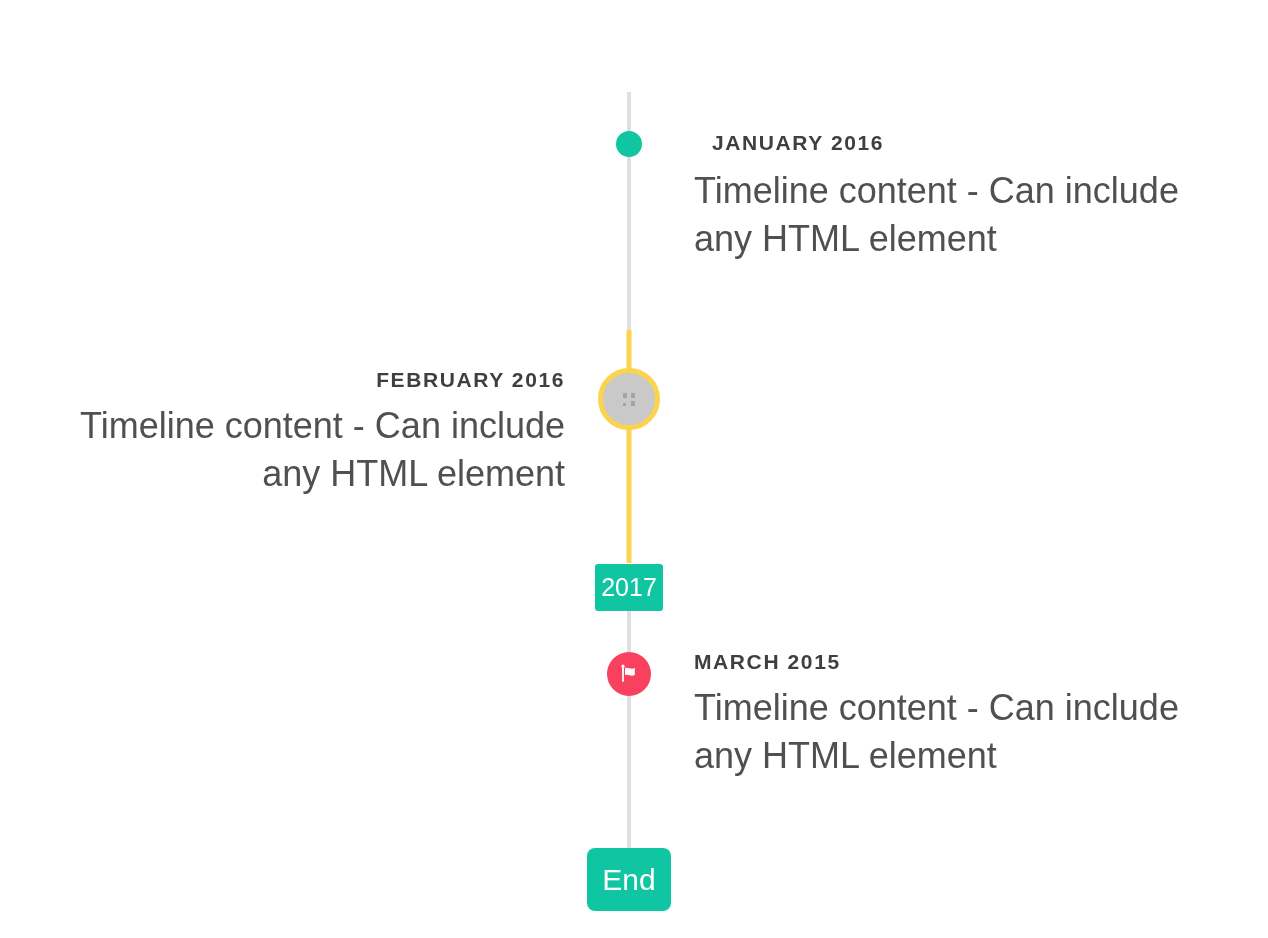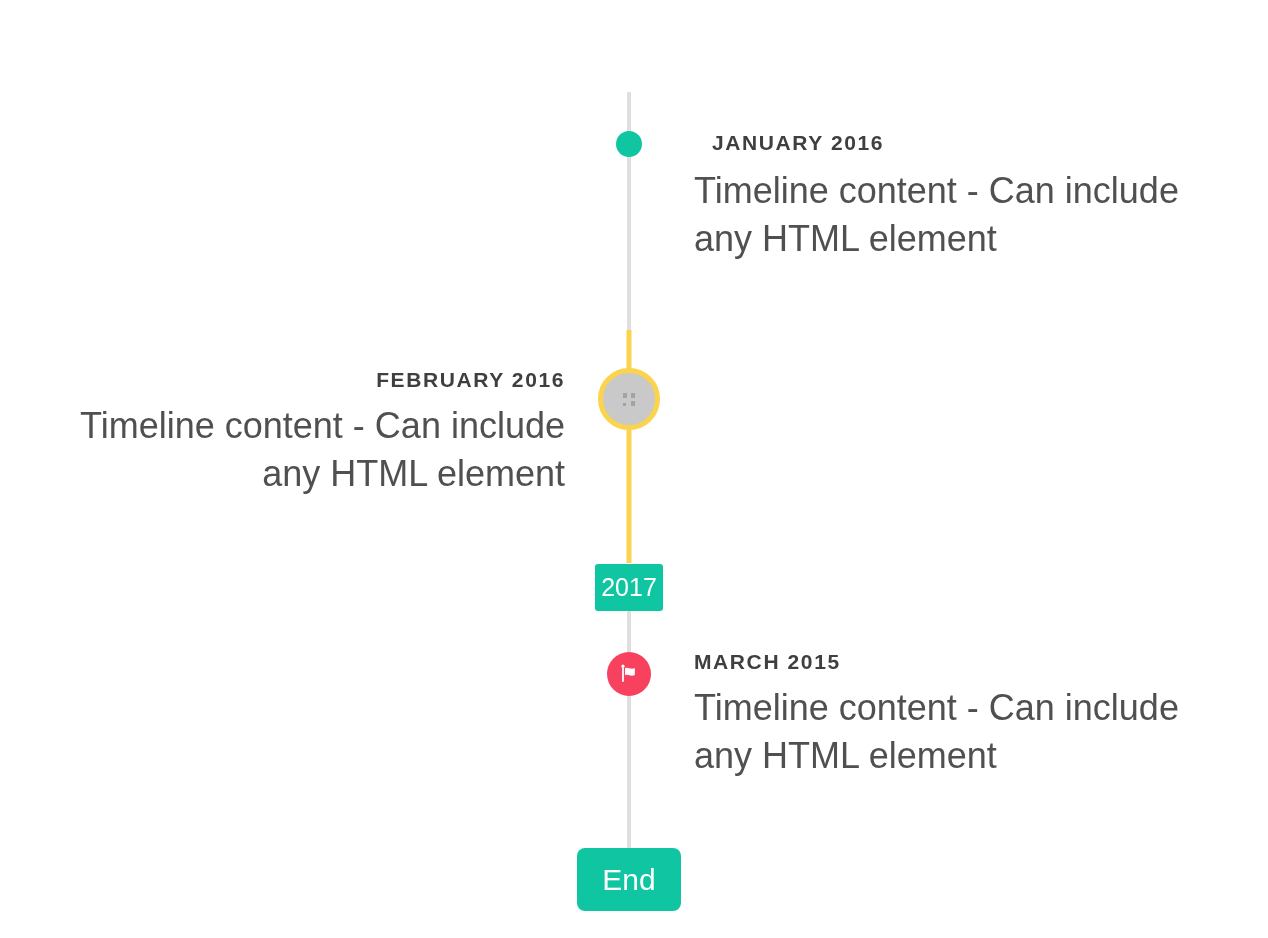--- a/index.html
+++ b/index.html
@@ -37,21 +37,21 @@
     color: #ffffff;
     border-radius: 8px;
     display: flex;
     align-items: center;
     justify-content: center;
     border: none;
     cursor: pointer;
     font-family: "Liberation Sans", sans-serif;
   }
   .btn-start { top: 32px;  width: 123px; height: 60px; font-size: 30px; }
-  .btn-end   { top: 848px; width: 104px; height: 63px; font-size: 30px; }
+  .btn-end   { top: 848px; width: 84px; height: 63px; font-size: 30px; }
   .badge-year{ top: 564px; width: 68px;  height: 47px; font-size: 25px; border-radius: 3px; cursor: default; }
 
   
   .marker {
     position: absolute;
     left: 629px;
     transform: translateX(-50%);
     border-radius: 50%;
     display: flex;
     align-items: center;

